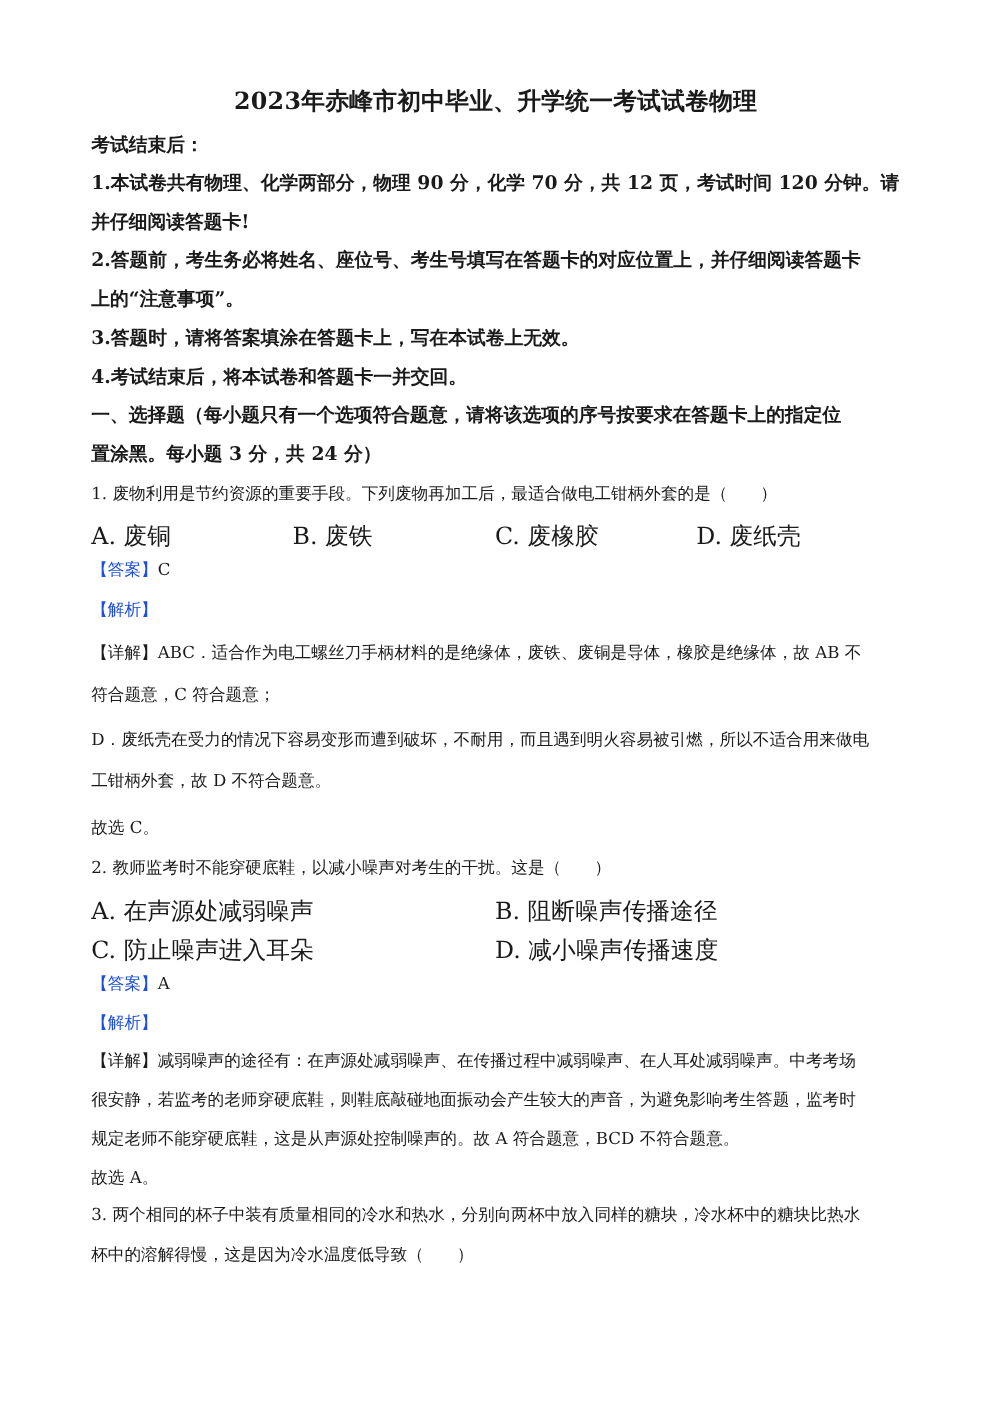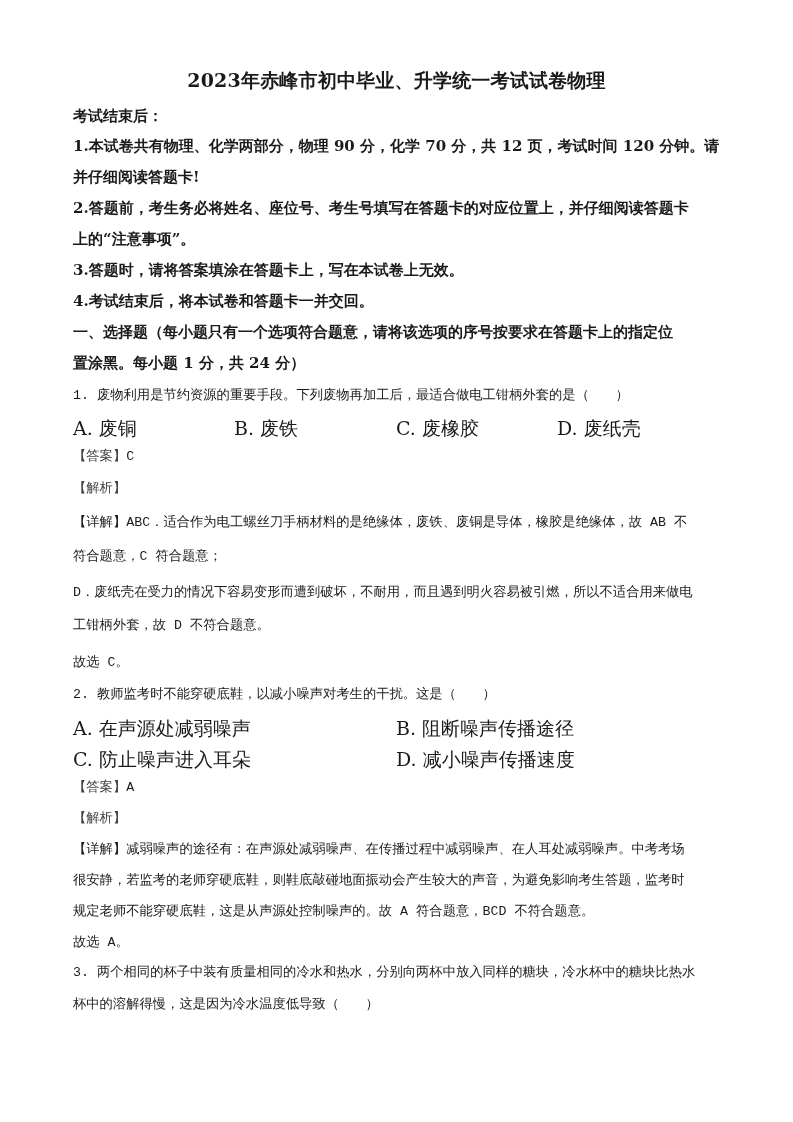--- a/index.html
+++ b/index.html
@@ -3,39 +3,39 @@
 <meta charset="utf-8">
 <style>
   html, body { margin: 0; padding: 0; background: #ffffff; }
   body { width: 793px; height: 1122px; position: relative; overflow: hidden;
          font-family: "DejaVu Serif", "Liberation Serif", serif; color: #1a1a1a; }
   .page { position: absolute; left: 0; top: 0; width: 793px; height: 805px; }
   .title { position: absolute; left: 0; width: 793px; top: 68px; text-align: center;
            font-size: 19px; font-weight: bold; letter-spacing: 0.2px; }
   .line { position: absolute; left: 73px; width: 650px; white-space: nowrap; }
   .bold { font-weight: bold; font-size: 15px; }
-  .norm { font-size: 13.3px; font-family: Liberation Mono, monospace; }
-  .blue { color: #404040; }
+  .norm { font-size: 13.3px; }
+  .blue { color: #1d4ed8; }
   .opt { position: absolute; white-space: nowrap; font-size: 19px; }
 </style>
 </head>
 <body>
 
 <div class="page">
   <div class="title">2023年赤峰市初中毕业、升学统一考试试卷物理</div>
 
   <div class="line bold" style="top:107px">考试结束后：</div>
   <div class="line bold" style="top:137px">1.本试卷共有物理、化学两部分，物理 90 分，化学 70 分，共 12 页，考试时间 120 分钟。请</div>
   <div class="line bold" style="top:168px">并仔细阅读答题卡!</div>
   <div class="line bold" style="top:199px">2.答题前，考生务必将姓名、座位号、考生号填写在答题卡的对应位置上，并仔细阅读答题卡</div>
   <div class="line bold" style="top:230px">上的“注意事项”。</div>
   <div class="line bold" style="top:261px">3.答题时，请将答案填涂在答题卡上，写在本试卷上无效。</div>
   <div class="line bold" style="top:292px">4.考试结束后，将本试卷和答题卡一并交回。</div>
   <div class="line bold" style="top:323px">一、选择题（每小题只有一个选项符合题意，请将该选项的序号按要求在答题卡上的指定位</div>
-  <div class="line bold" style="top:354px">置涂黑。每小题 1 分，共 24 分）</div>
+  <div class="line bold" style="top:354px">置涂黑。每小题 3 分，共 24 分）</div>
 
   <div class="line norm" style="top:386px">1. 废物利用是节约资源的重要手段。下列废物再加工后，最适合做电工钳柄外套的是（　　）</div>
   <div class="opt" style="left:73px;top:416px">A. 废铜</div>
   <div class="opt" style="left:234px;top:416px">B. 废铁</div>
   <div class="opt" style="left:396px;top:416px">C. 废橡胶</div>
   <div class="opt" style="left:557px;top:416px">D. 废纸壳</div>
   <div class="line norm" style="top:447px">
     <span class="blue">【答案】</span><span>C</span>
   </div>
   <div class="line norm blue" style="top:479px">【解析】</div>

